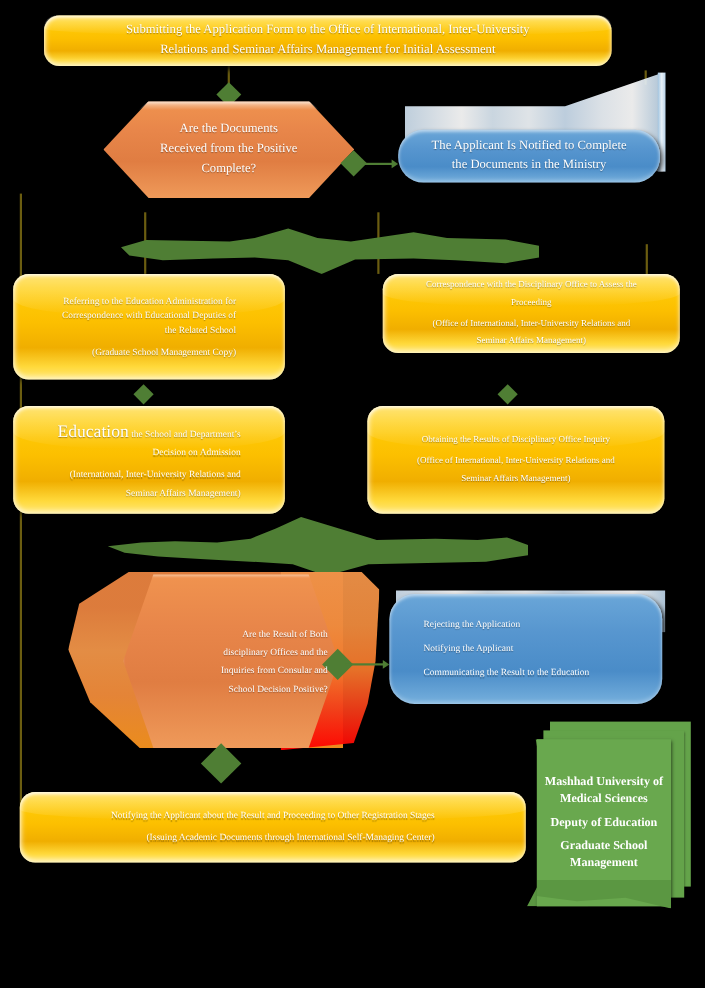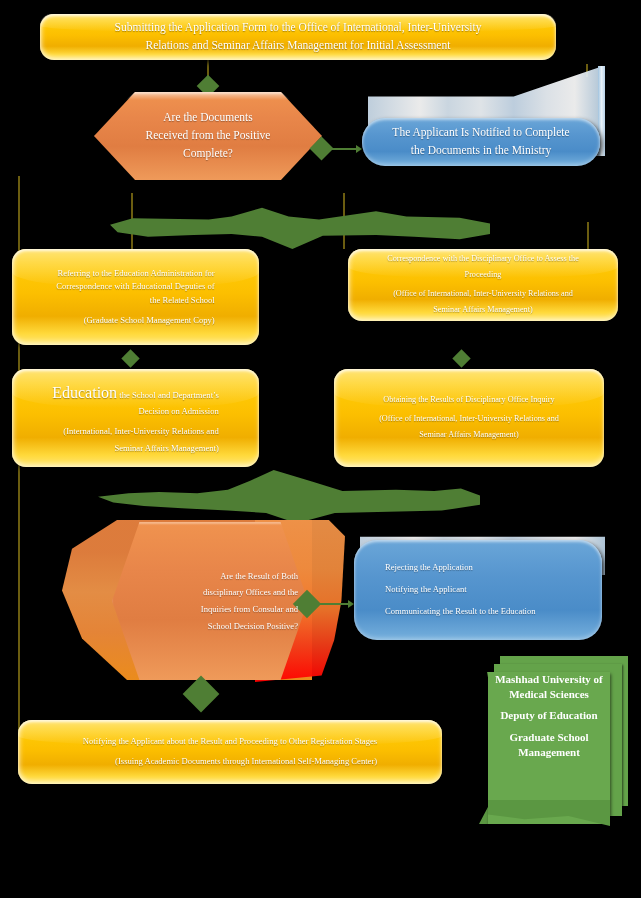--- a/index.html
+++ b/index.html
@@ -121,21 +121,21 @@
   
   .gnote-sheet{
     position:absolute;
     background:#64a34a;
     box-shadow:1px 1px 2px rgba(0,0,0,.6);
   }
   .gnote-main{
     position:absolute;
     background:#69a84e;
     display:flex;
-    align-items:flex-start;
+    align-items:center;
     justify-content:center;
     box-shadow:1px 2px 3px rgba(0,0,0,.55);
   }
   .gnote-ribbon{
     position:absolute;
     background:#5b9742;
   }
   .gnote-text{
     position:relative;z-index:3;
     text-align:center;
@@ -280,21 +280,21 @@
   <div class="bbox" style="left:354px;top:540px;width:248px;height:100px;">
     <div class="node-text t9" style="width:100%;text-align:left;padding-left:31px;line-height:2.55;">
       <span class="ln">Rejecting the Application</span>
       <span class="ln">Notifying the Applicant</span>
       <span class="ln">Communicating the Result to the Education</span>
     </div>
   </div>
 
   <div class="gdiamond" style="left:188px;top:681px;width:26px;height:26px;"></div>
 
-  <div class="ybox" style="left:18px;top:720px;width:424px;height:64px;">
+  <div class="ybox" style="left:18px;top:720px;width:460px;height:64px;">
     <div class="node-text t9">
       <span class="ln">Notifying the Applicant about the Result and Proceeding to Other Registration Stages</span>
       <span class="gap"></span>
       <span class="ln">(Issuing Academic Documents through International Self-Managing Center)</span>
     </div>
   </div>
 
   <div class="gnote-ribbon" style="left:455px;top:672px;width:80px;height:152px;
               clip-path:polygon(40% 0%,100% 0%,100% 100%,30% 100%,58% 72%,62% 40%,46% 18%);"></div>
   <div class="gnote-sheet" style="left:500px;top:656px;width:128px;height:150px;"></div>

